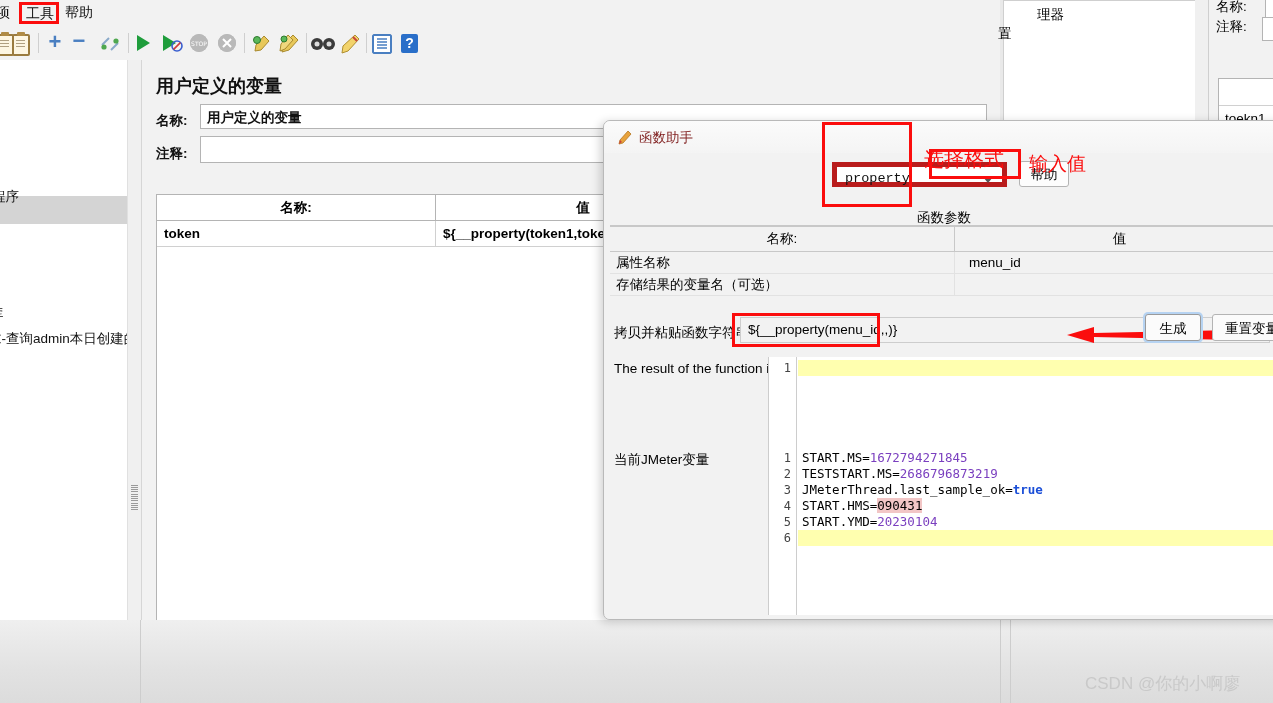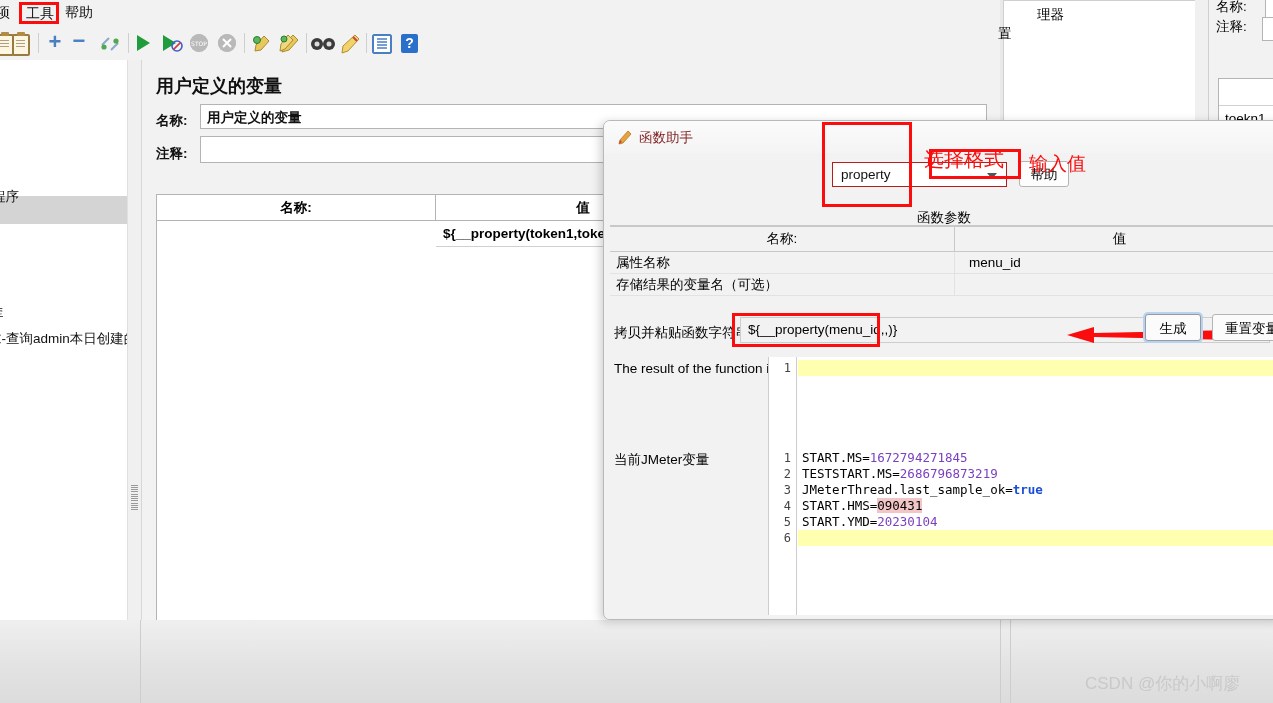--- a/index.html
+++ b/index.html
@@ -81,21 +81,21 @@
 
   
   #dlg{left:603px;top:120px;width:680px;height:500px;background:#f2f2f2;
        border:1px solid #b9b9b9;border-top-left-radius:7px;border-bottom-left-radius:7px;
        box-shadow:-3px 2px 10px rgba(0,0,0,.18);box-sizing:border-box;overflow:hidden;}
   #dlg-titlebar{position:absolute;left:0;top:0;width:100%;height:32px;
        background:linear-gradient(180deg,#fbfbfb,#f4f4f4);}
   #dlg-icon{position:absolute;left:14px;top:9px;width:14px;height:15px;}
   #dlg-title{position:absolute;left:35px;top:8px;font-size:13.5px;color:#7f1d1d;}
 
-  #combo{position:absolute;left:228px;top:41px;width:175px;height:25px;background:#fff;border:1px solid #b91c1c;box-sizing:border-box;}
+  #combo{position:absolute;left:228px;top:41px;width:175px;height:25px;background:#fff;border:5px solid #b91c1c;box-sizing:border-box;font-family:Liberation Mono, monospace;}
   #combo-val{position:absolute;left:8px;top:4px;font-size:13.5px;color:#111;}
   #combo-arrow{position:absolute;right:9px;top:10px;width:0;height:0;border-left:5px solid transparent;border-right:5px solid transparent;border-top:6px solid #555;}
   #combo-box{position:absolute;left:218px;top:1px;width:90px;height:85px;border:3px solid #fb0d0d;box-sizing:border-box;}
   #ann-format{position:absolute;left:320px;top:25px;font-size:20px;color:#fb0d0d;white-space:nowrap;}
 
   #btn-help{position:absolute;left:415px;top:40px;width:50px;height:26px;background:#fdfdfd;border:1px solid #b4b4b4;border-radius:3px;
       font-size:13.5px;text-align:center;line-height:26px;box-sizing:border-box;}
 
   #fp-label{position:absolute;left:0;top:88px;width:680px;text-align:center;font-size:13.5px;}
 
@@ -245,20 +245,21 @@
   <div class="field-label" style="left:14px;top:85px;">注释:</div>
   <div class="field-box" style="left:58px;top:76px;width:787px;height:27px;">
     <span></span>
   </div>
 
   <div id="udv-tab-label" style="right:14px;top:116px;">用户定义的变量</div>
 
   <div id="udv-table">
     <div class="th" style="left:0;width:279px;">名称:</div>
     <div class="th" style="left:279px;width:295px;">值</div>
+    <div class="td" style="left:0;top:26px;width:279px;">token</div>
     <div class="td" style="left:279px;top:26px;width:295px;">${__property(token1,token,)}</div>
   </div>
 </div>
 
 <div class="abs" id="rp-strip"></div>
 <div class="abs" id="rpane">
   <div class="abs" style="left:-6px;top:5px;font-size:13.5px;margin-left:39px;">理器</div>
   <div class="abs" style="left:-6px;top:24px;font-size:13.5px;">置</div>
 </div>
 <div class="abs" id="rp2"></div>

